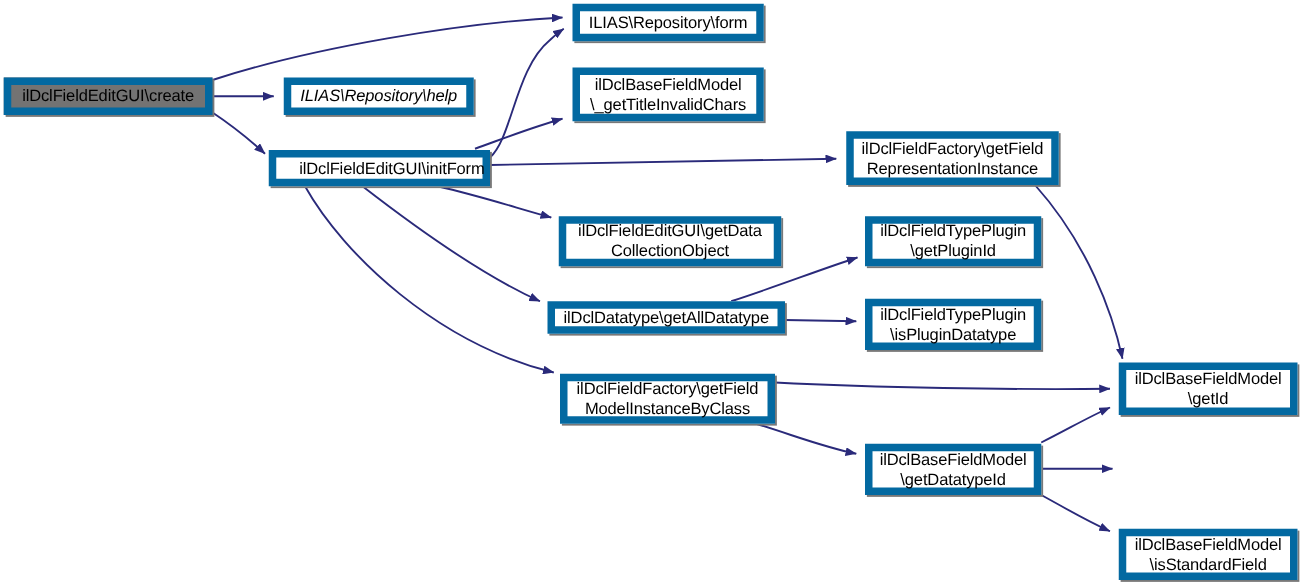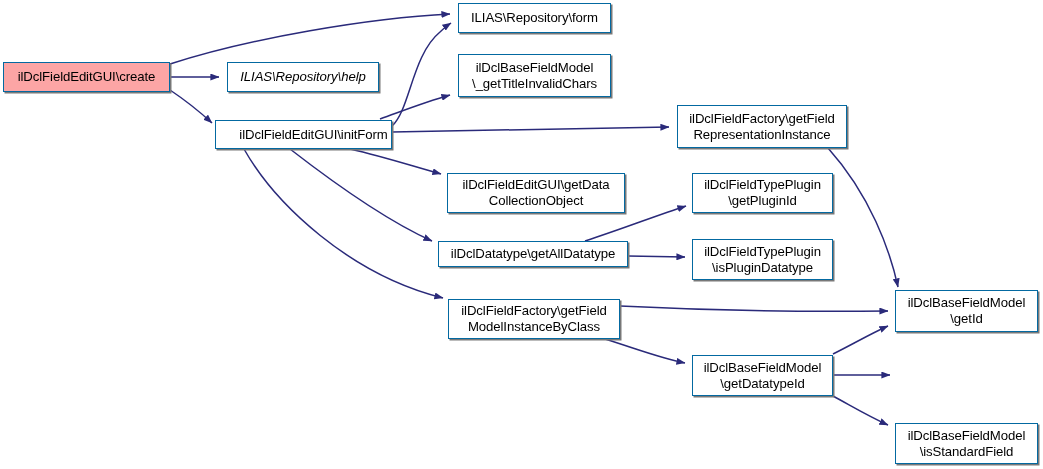--- a/index.html
+++ b/index.html
@@ -20,36 +20,36 @@
   #edge-layer {
     position: absolute;
     left: 0;
     top: 0;
     width: 1043px;
     height: 469px;
   }
   .gnode {
     position: absolute;
     box-sizing: border-box;
-    border: 1px solid #0369a1;
+    border: 6px solid #0369a1;
     background: #ffffff;
     display: flex;
     align-items: center;
     justify-content: center;
     text-align: center;
     font-family: "Liberation Sans", sans-serif;
     font-size: 13.2px;
     line-height: 15.6px;
     color: #000000;
     white-space: pre-line;
     letter-spacing: -0.1px;
     box-shadow: 1.5px 1.5px 0 0 #787878;
   }
   .gnode.root {
-    background: #fca5a5;
+    background: #737373;
   }
   .gnode .label {
     display: block;
     padding: 0 3px;
   }
 </style>
 </head>
 <body>
 
 <div id="graph-root">

